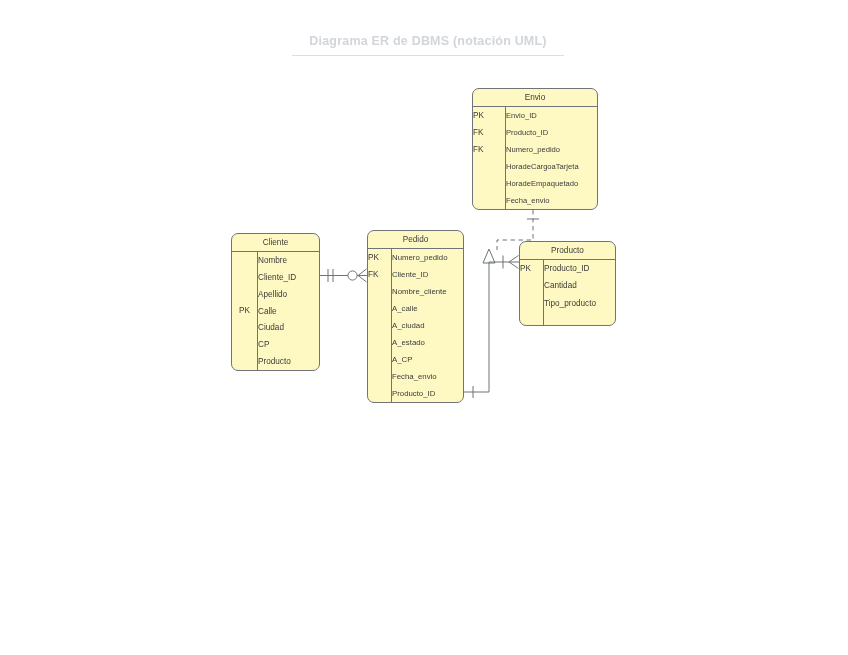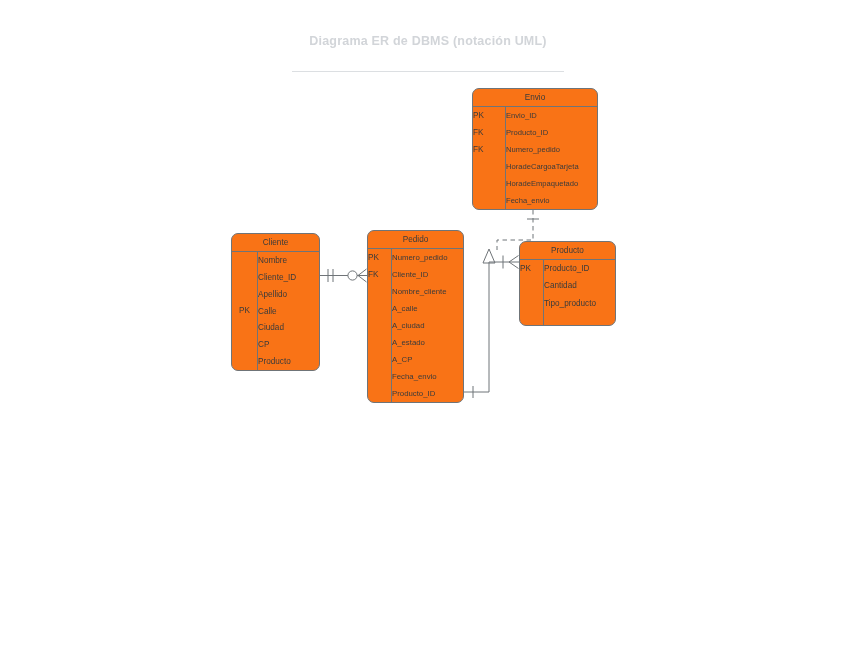--- a/index.html
+++ b/index.html
@@ -20,32 +20,32 @@
   #diagram-title {
     position: absolute;
     left: 292px;
     top: 34px;
     width: 272px;
     text-align: center;
     font-size: 12.5px;
     font-weight: 700;
     letter-spacing: 0.2px;
     color: #d2d5d9;
-    padding-bottom: 23px;
+    padding-bottom: 7px;
     border-bottom: 1.4px solid #dcdfe2;
     white-space: nowrap;
   }
 
   
   .entity {
     position: absolute;
     box-sizing: border-box;
     border: 1px solid #6f7478;
     border-radius: 7px;
-    background: #f97316;
+    background: #fef9c3;
     overflow: hidden;
   }
   .entity-title {
     height: 17px;
     line-height: 17px;
     text-align: center;
     font-size: 8.2px;
     color: #3b3b3b;
     border-bottom: 1px solid #6f7478;
     white-space: nowrap;

